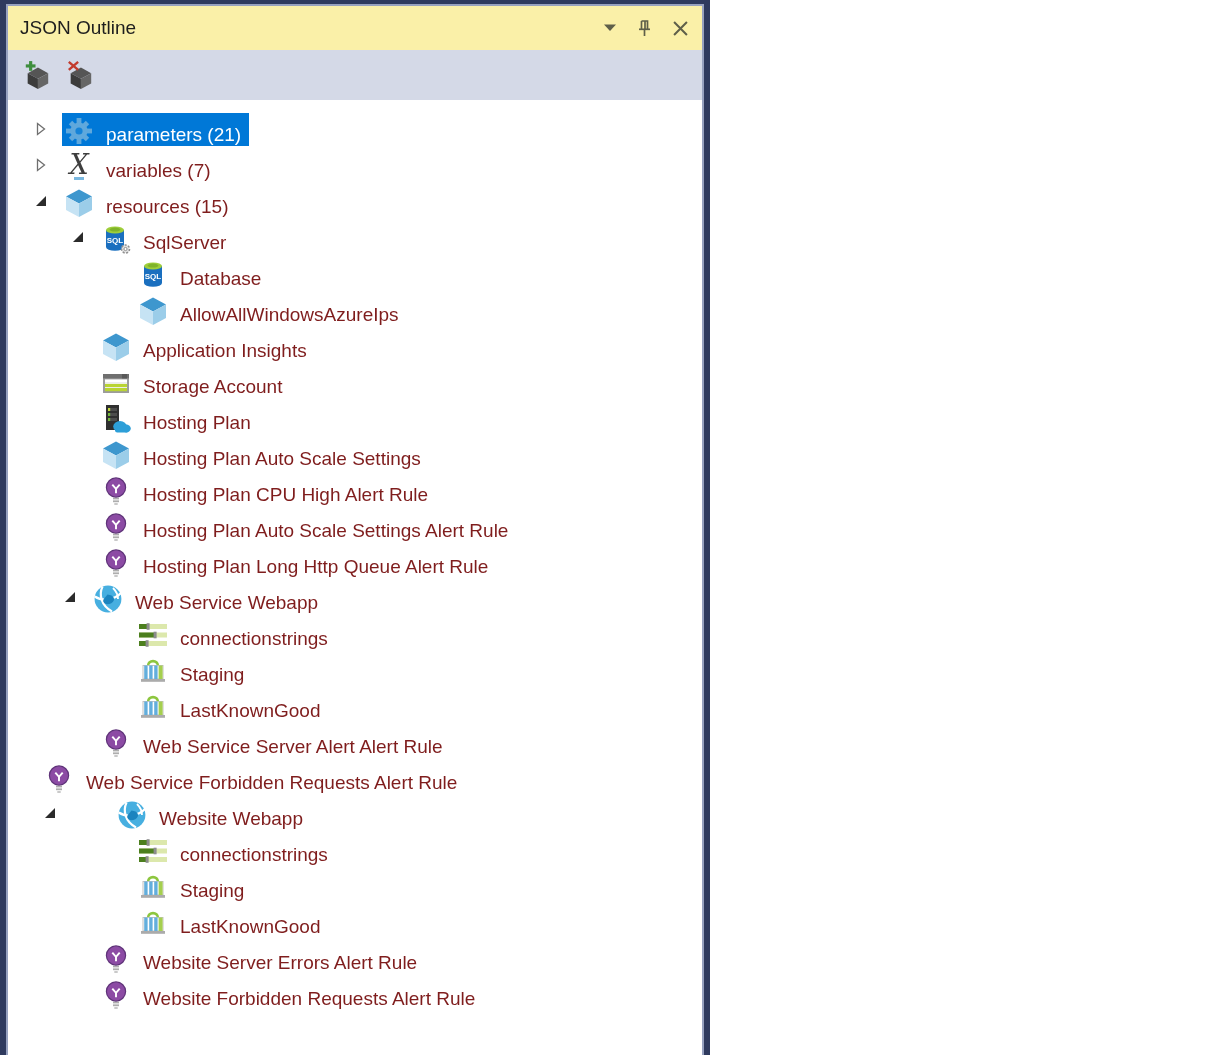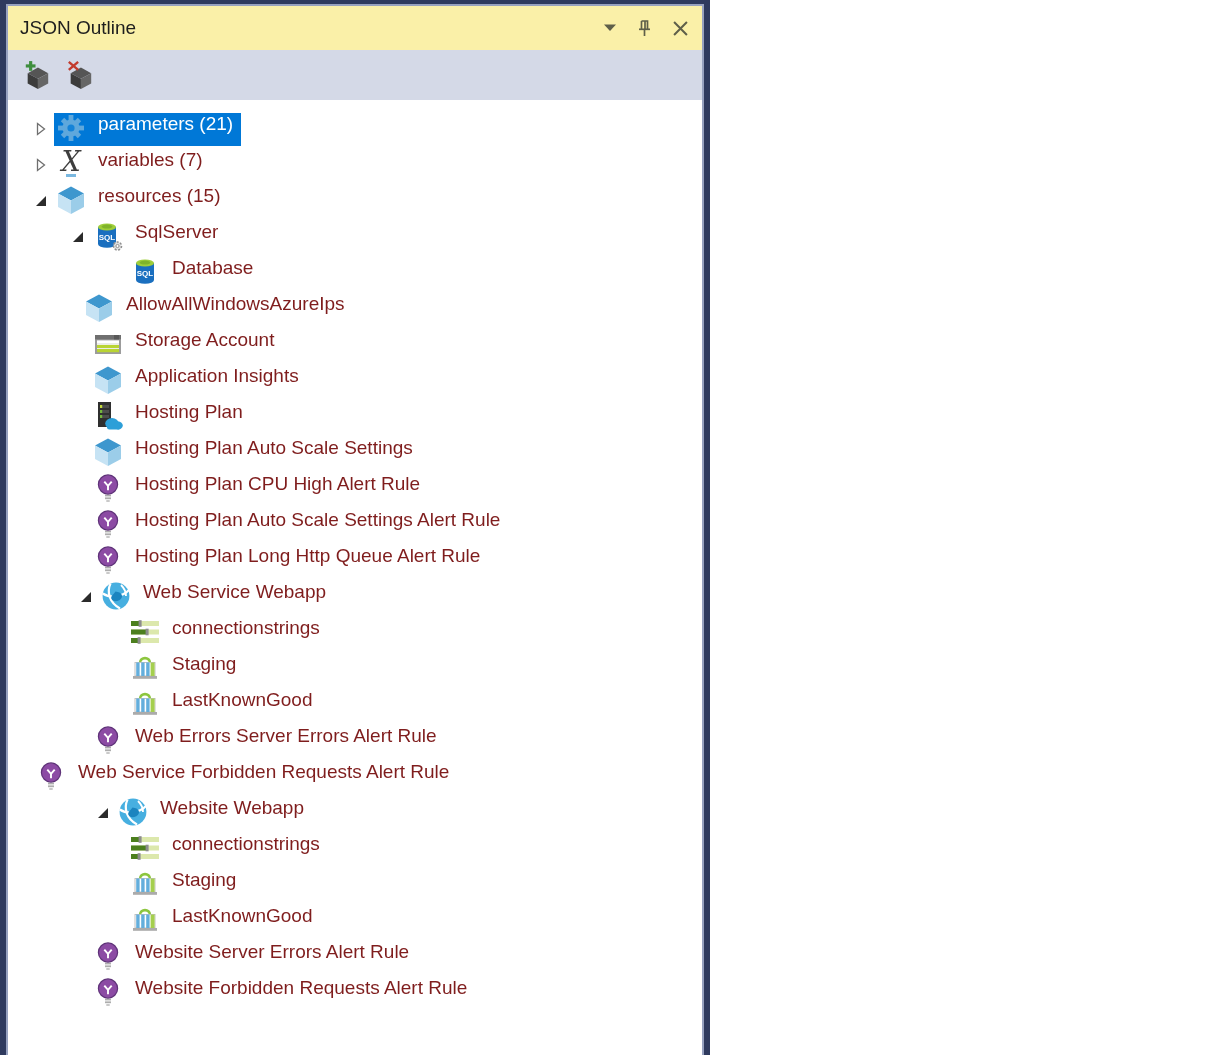--- a/index.html
+++ b/index.html
@@ -25,21 +25,21 @@
   .controls{display:flex;align-items:center;gap:20px;}
   .ctrl{display:flex;align-items:center;justify-content:center;cursor:default;}
   .toolbar{
     flex:0 0 50px;height:50px;background:var(--toolbar_bg,#D4D9E7);
     display:flex;align-items:center;gap:15px;padding-left:15px;box-sizing:border-box;
   }
   .tool-btn{width:28px;height:28px;display:flex;align-items:center;justify-content:center;}
   .tree{flex:1;background:#ffffff;padding-top:11px;overflow:hidden;}
   .row{height:36px;display:flex;align-items:center;white-space:nowrap;}
   .chev{flex:0 0 26px;width:26px;display:flex;align-items:center;justify-content:center;}
-  .sel-wrap{display:flex;align-items:flex-start;height:33px;padding:0 8px 0 2px;}
+  .sel-wrap{display:flex;align-items:flex-end;height:33px;padding:0 8px 0 2px;margin-left:8px;}
   .icon{flex:0 0 30px;width:30px;height:30px;margin-right:12px;display:flex;align-items:center;justify-content:center;}
   .icon svg{display:block;}
   .label{font-size:19px;color:#7f1d1d;}
   .row.selected .sel-wrap{background:var(--selection,#0078D7);}
   .row.selected .label{color:#ffffff;}
   .var-x{font-family:"DejaVu Serif",serif;font-style:italic;font-size:27px;color:#3E3E3E;line-height:22px;}
   .var-wrap{display:flex;flex-direction:column;align-items:center;}
   .var-dash{width:10px;height:3px;background:#7AB8E0;margin-top:1px;}
 </style>
 </head>
@@ -180,62 +180,62 @@
     <rect x="6" y="6" width="18" height="17" fill="#1A6FBF"></rect>
     <ellipse cx="15" cy="23" rx="9" ry="3.8" fill="#1A6FBF"></ellipse>
     <ellipse cx="15" cy="6" rx="9" ry="3.6" fill="#9FCE3A"></ellipse>
     <ellipse cx="15" cy="5.6" rx="5.5" ry="2" fill="#7FB32A"></ellipse>
     <text x="15" y="18.5" font-size="8" font-weight="bold" fill="#ffffff" text-anchor="middle" font-family="Liberation Sans,sans-serif">SQL</text>
               </svg>
             </span>
             <span class="label">Database</span>
           </span>
         </div>
-        <div class="row" style="padding-left: 48px;">
+        <div class="row" style="padding-left: 94px;">
           <span class="chev"></span>
           <span class="sel-wrap">
             <span class="icon">
               <svg width="30" height="30" viewBox="0 0 30 30">
     <polygon points="15,1.5 28,8.5 15,15.5 2,8.5" fill="#3E97CE"></polygon>
     <polygon points="2,8.5 15,15.5 15,29 2,22" fill="#C6E3F4"></polygon>
     <polygon points="28,8.5 15,15.5 15,29 28,22" fill="#9BCDE9"></polygon>
               </svg>
             </span>
             <span class="label">AllowAllWindowsAzureIps</span>
+          </span>
+        </div>
+        <div class="row" style="padding-left: 57px;">
+          <span class="chev"></span>
+          <span class="sel-wrap">
+            <span class="icon">
+              <svg width="30" height="30" viewBox="0 0 30 30">
+    <polygon points="15,1.5 28,8.5 15,15.5 2,8.5" fill="#3E97CE"></polygon>
+    <polygon points="2,8.5 15,15.5 15,29 2,22" fill="#C6E3F4"></polygon>
+    <polygon points="28,8.5 15,15.5 15,29 28,22" fill="#9BCDE9"></polygon>
+              </svg>
+            </span>
+            <span class="label">Application Insights</span>
           </span>
         </div>
         <div class="row" style="padding-left: 57px;">
           <span class="chev"></span>
           <span class="sel-wrap">
             <span class="icon">
               <svg width="30" height="30" viewBox="0 0 30 30">
     <rect x="2" y="6" width="26" height="19" fill="#9C9C9C"></rect>
     <rect x="2" y="6" width="26" height="4.4" fill="#6F6F6F"></rect>
     <rect x="21" y="6" width="5" height="4.4" fill="#585858"></rect>
     <rect x="4" y="11.4" width="22" height="3.4" fill="#FFFFFF"></rect>
     <rect x="4" y="15.6" width="22" height="3.4" fill="#B9D433"></rect>
     <rect x="4" y="19.8" width="22" height="3.4" fill="#B9D433"></rect>
     <rect x="4" y="15" width="22" height="0.8" fill="#FFFFFF"></rect>
     <rect x="4" y="19.2" width="22" height="0.8" fill="#FFFFFF"></rect>
               </svg>
             </span>
             <span class="label">Storage Account</span>
-          </span>
-        </div>
-        <div class="row" style="padding-left: 57px;">
-          <span class="chev"></span>
-          <span class="sel-wrap">
-            <span class="icon">
-              <svg width="30" height="30" viewBox="0 0 30 30">
-    <polygon points="15,1.5 28,8.5 15,15.5 2,8.5" fill="#3E97CE"></polygon>
-    <polygon points="2,8.5 15,15.5 15,29 2,22" fill="#C6E3F4"></polygon>
-    <polygon points="28,8.5 15,15.5 15,29 28,22" fill="#9BCDE9"></polygon>
-              </svg>
-            </span>
-            <span class="label">Application Insights</span>
           </span>
         </div>
         <div class="row" style="padding-left: 57px;">
           <span class="chev"></span>
           <span class="sel-wrap">
             <span class="icon">
               <svg width="30" height="30" viewBox="0 0 30 30">
     <rect x="5" y="1" width="13" height="25" fill="#2F2F2F"></rect>
     <rect x="7" y="4" width="9" height="3" fill="#4C4C4C"></rect>
                 <rect x="7" y="9" width="9" height="3" fill="#4C4C4C"></rect>
@@ -305,21 +305,21 @@
     <rect x="12" y="24.4" width="6" height="1.8" fill="#ADADAD"></rect>
     <rect x="13.3" y="27" width="3.4" height="2" fill="#C9C9C9"></rect>
     <circle cx="15" cy="11.5" r="9.6" fill="#8C4BA4" stroke="#5F3379" stroke-width="1.2"></circle>
     <path d="M11.3 8.6 L15 12.8 L18.7 8.6" stroke="#ffffff" stroke-width="1.9" fill="none"></path>
     <path d="M15 12.8 v4.4" stroke="#ffffff" stroke-width="1.9" fill="none"></path>
               </svg>
             </span>
             <span class="label">Hosting Plan Long Http Queue Alert Rule</span>
           </span>
         </div>
-        <div class="row" style="padding-left: 65px;">
+        <div class="row" style="padding-left: 49px;">
           <span class="chev">
             <svg width="12" height="12" viewBox="0 0 12 12">
               <polygon points="11,1 11,11 1,11" fill="#2B2B2B"></polygon>
             </svg>
           </span>
           <span class="sel-wrap">
             <span class="icon">
               <svg width="30" height="30" viewBox="0 0 30 30">
     <circle cx="15" cy="15" r="13.4" fill="#47AFE0"></circle>
     <path d="M9.5 2.6 C5.5 11 8.5 22 19 27.4" stroke="#ffffff" stroke-width="2.2" fill="none"></path>
@@ -390,40 +390,40 @@
             <span class="icon">
               <svg width="30" height="30" viewBox="0 0 30 30">
     <rect x="12" y="21.6" width="6" height="1.8" fill="#ADADAD"></rect>
     <rect x="12" y="24.4" width="6" height="1.8" fill="#ADADAD"></rect>
     <rect x="13.3" y="27" width="3.4" height="2" fill="#C9C9C9"></rect>
     <circle cx="15" cy="11.5" r="9.6" fill="#8C4BA4" stroke="#5F3379" stroke-width="1.2"></circle>
     <path d="M11.3 8.6 L15 12.8 L18.7 8.6" stroke="#ffffff" stroke-width="1.9" fill="none"></path>
     <path d="M15 12.8 v4.4" stroke="#ffffff" stroke-width="1.9" fill="none"></path>
               </svg>
             </span>
-            <span class="label">Web Errors Server Errors Alert Rule</span>
+            <span class="label">Web Service Server Alert Alert Rule</span>
           </span>
         </div>
         <div class="row" style="">
           <span class="chev"></span>
           <span class="sel-wrap">
             <span class="icon">
               <svg width="30" height="30" viewBox="0 0 30 30">
     <rect x="12" y="21.6" width="6" height="1.8" fill="#ADADAD"></rect>
     <rect x="12" y="24.4" width="6" height="1.8" fill="#ADADAD"></rect>
     <rect x="13.3" y="27" width="3.4" height="2" fill="#C9C9C9"></rect>
     <circle cx="15" cy="11.5" r="9.6" fill="#8C4BA4" stroke="#5F3379" stroke-width="1.2"></circle>
     <path d="M11.3 8.6 L15 12.8 L18.7 8.6" stroke="#ffffff" stroke-width="1.9" fill="none"></path>
     <path d="M15 12.8 v4.4" stroke="#ffffff" stroke-width="1.9" fill="none"></path>
               </svg>
             </span>
             <span class="label">Web Service Forbidden Requests Alert Rule</span>
           </span>
         </div>
-        <div class="row" style="padding-left: 82px;">
+        <div class="row" style="padding-left: 29px; gap: 44px;">
           <span class="chev">
             <svg width="12" height="12" viewBox="0 0 12 12">
               <polygon points="11,1 11,11 1,11" fill="#2B2B2B"></polygon>
             </svg>
           </span>
           <span class="sel-wrap">
             <span class="icon">
               <svg width="30" height="30" viewBox="0 0 30 30">
     <circle cx="15" cy="15" r="13.4" fill="#47AFE0"></circle>
     <path d="M9.5 2.6 C5.5 11 8.5 22 19 27.4" stroke="#ffffff" stroke-width="2.2" fill="none"></path>

